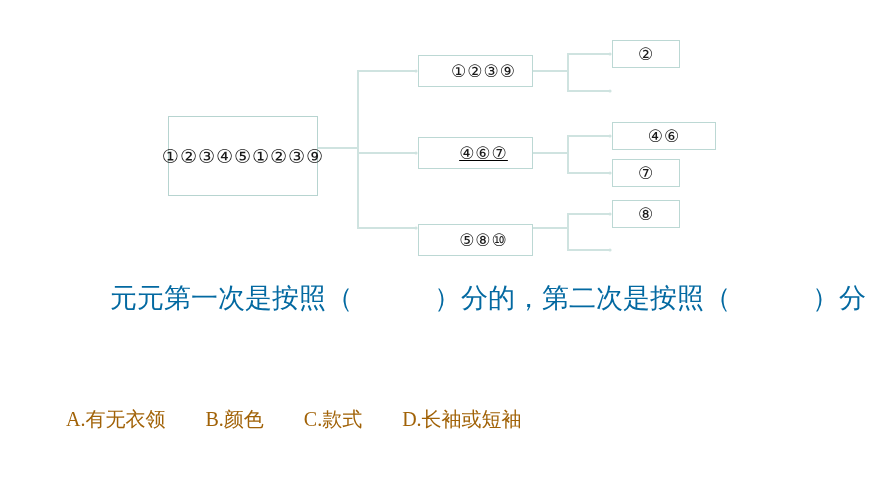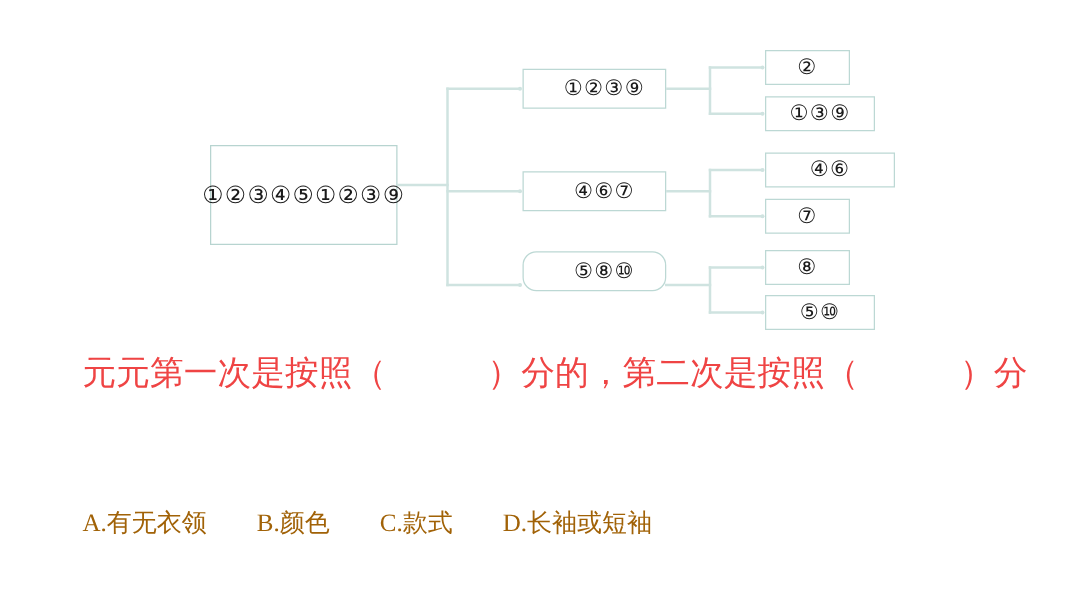--- a/index.html
+++ b/index.html
@@ -61,22 +61,22 @@
   }
 
   
   .lvl2 {
     left: 418px;
     width: 115px;
     height: 32px;
   }
   .lvl2 .nums { font-size: 17px; letter-spacing: 1px; margin-left: 16px; }
   #node-l2a { top: 55px; }
-  #node-l2b { top: 137px; }
-  #node-l2c { top: 201px; border-radius: 11px; }
+  #node-l2b { top: 137px; text-decoration: underline; }
+  #node-l2c { top: 224px; }
 
   
   .lvl3 {
     left: 612px;
     height: 28px;
   }
   .lvl3 .nums { font-size: 17px; letter-spacing: 1px; }
   #node-l3a { top: 40px;  width: 68px; }
   #node-l3b { top: 77px;  width: 88px; }
   #node-l3c { top: 122px; width: 104px; }
@@ -87,23 +87,24 @@
   
   #question {
     position: absolute;
     left: 66px;
     top: 272px;
     width: 800px;
   }
   .qline {
     font-size: 27px;
     line-height: 52px;
-    color: #ef4444;
+    color: #0369a1;
     white-space: pre;
     font-family: "Liberation Sans", "DejaVu Sans", sans-serif;
+    text-align: right;
   }
   #opt-line {
     position: absolute;
     left: 66px;
     top: 398px;
     font-size: 20px;
     line-height: 42px;
     color: #a16207;
     white-space: pre;
     font-family: "Liberation Serif", "DejaVu Serif", serif;
@@ -166,34 +167,28 @@
   <div class="node lvl2" id="node-l2b">
     <div class="nums">④⑥⑦</div>
   </div>
   <div class="node lvl2" id="node-l2c">
     <div class="nums">⑤⑧⑩</div>
   </div>
 
   <div class="node lvl3" id="node-l3a">
     <div class="nums">②</div>
   </div>
-  <div class="node lvl3" id="node-l3b">
-    <div class="nums">①③⑨</div>
-  </div>
   <div class="node lvl3" id="node-l3c">
     <div class="nums">④⑥</div>
   </div>
   <div class="node lvl3" id="node-l3d">
     <div class="nums">⑦</div>
   </div>
   <div class="node lvl3" id="node-l3e">
     <div class="nums">⑧</div>
-  </div>
-  <div class="node lvl3" id="node-l3f">
-    <div class="nums">⑤⑩</div>
   </div>
 
 </div>
 
 <div id="question">
   <div class="qline">元元第一次是按照（　　　）分的，第二次是按照（　　　）分</div>
 </div>
 
 <div id="opt-line"><span class="opt">A.有无衣领</span><span>　　</span><span class="opt">B.颜色</span><span>　　</span><span class="opt">C.款式</span><span>　　</span><span class="opt">D.长袖或短袖</span></div>
 

